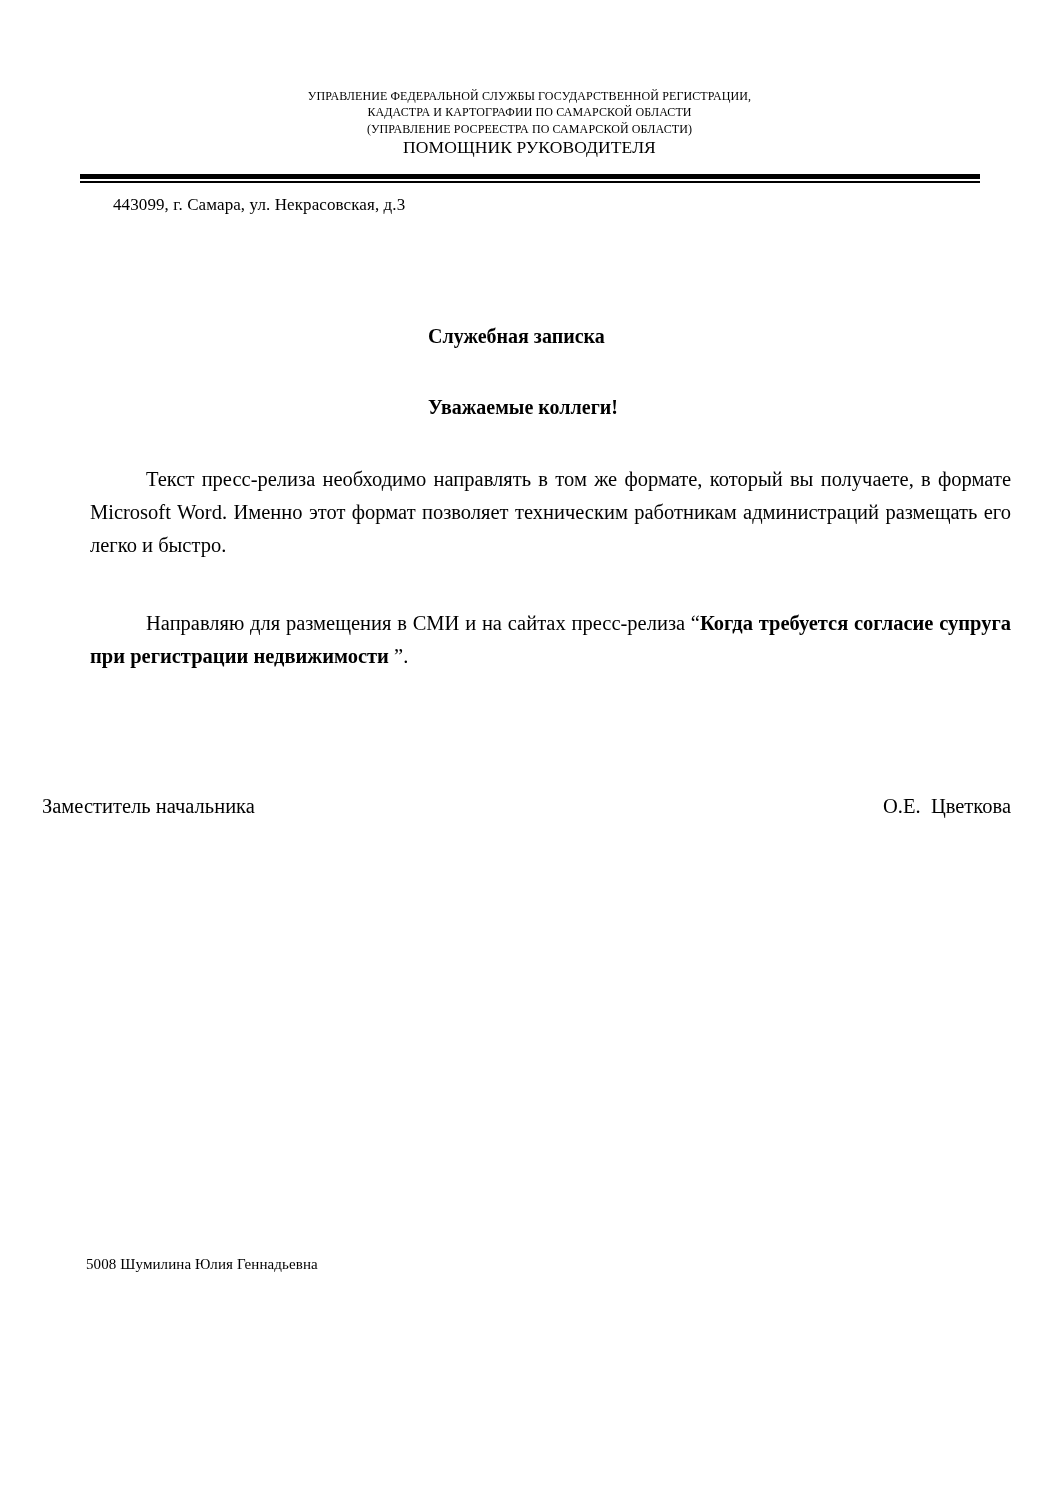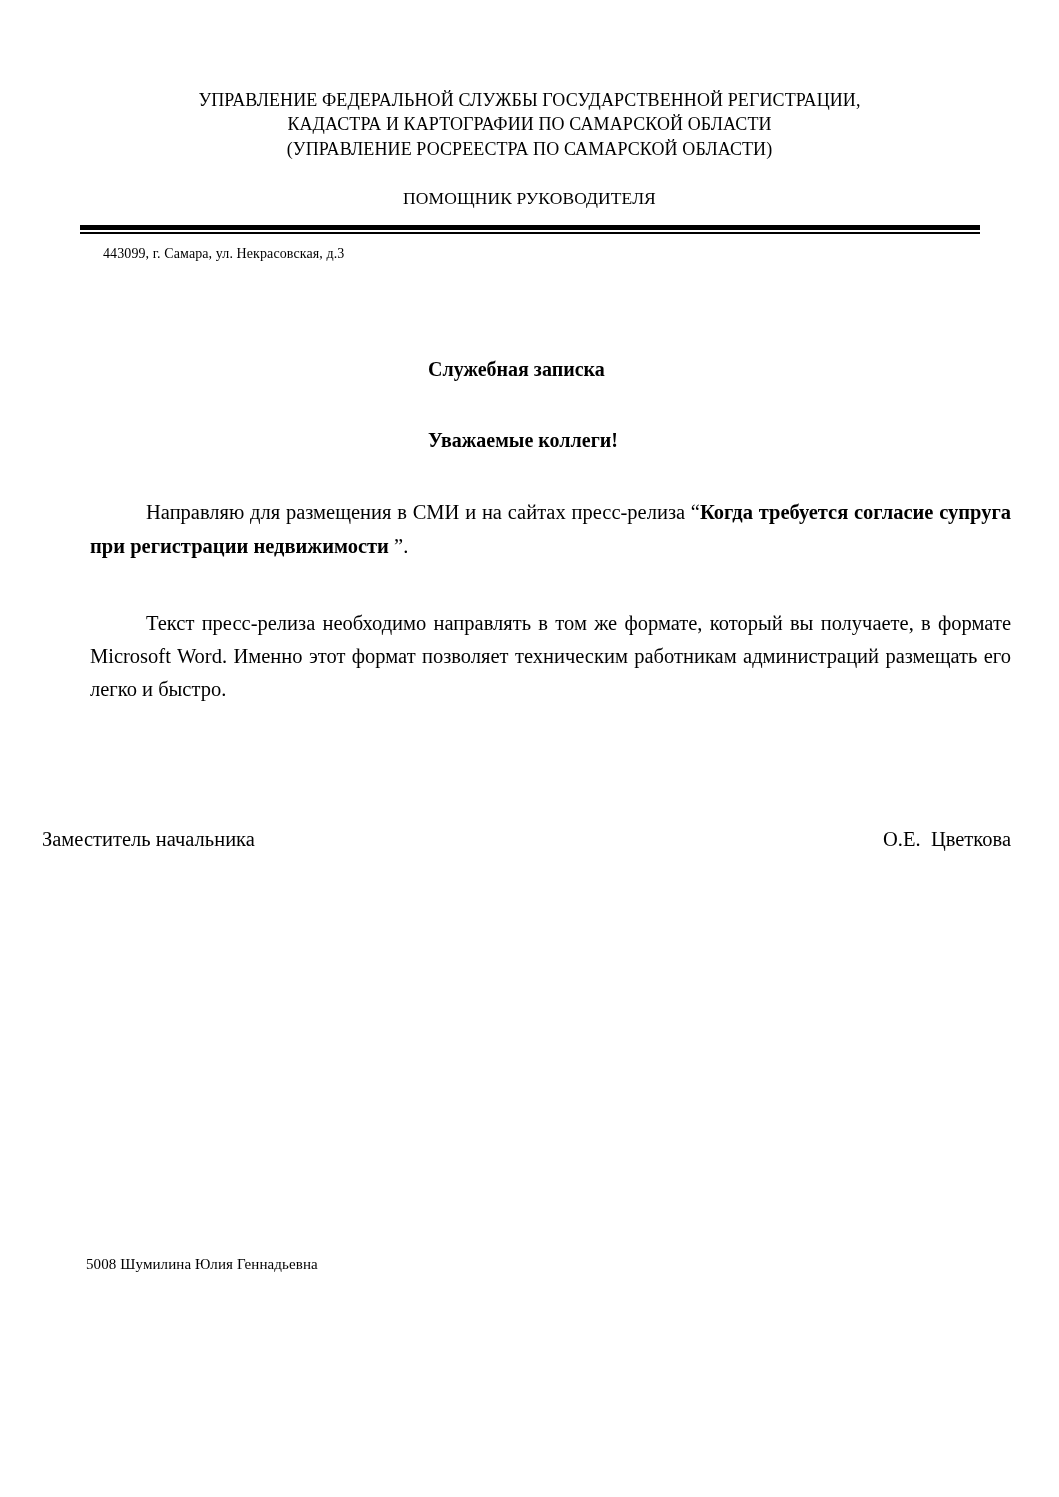--- a/index.html
+++ b/index.html
@@ -20,30 +20,29 @@
     width: 1059px;
     height: 1497px;
     padding: 0;
     box-sizing: border-box;
   }
 
   
   .letterhead {
     margin-top: 88px;
     text-align: center;
-    font-size: 18px;
+    font-size: 12px;
     line-height: 1.36;
     letter-spacing: 0.1px;
   }
   .letterhead .line {
     display: block;
     white-space: pre;
   }
   .subrole {
-    margin-top: 27px;
     text-align: center;
     font-size: 17.5px;
     letter-spacing: 0.1px;
   }
 
   
   .rule-wrap {
     margin: 16px auto 0 auto;
     width: 900px;
   }
@@ -61,36 +60,36 @@
   }
 
   
   .addr-row {
     position: relative;
     margin-top: 12px;
     height: 60px;
   }
   .address {
     position: absolute;
-    left: 103px;
+    left: 113px;
     top: 0;
-    font-size: 14px;
+    font-size: 17px;
     letter-spacing: 0.1px;
   }
   .addressee {
     position: absolute;
     right: 47px;
     top: 22px;
     font-size: 20px;
     white-space: nowrap;
   }
 
   
   .body-area {
-    margin-top: 52px;
+    margin-top: 70px;
     padding-left: 90px;
     padding-right: 48px;
   }
   .doc-title {
     font-weight: bold;
     font-size: 20px;
     margin-left: 338px;
   }
   .greeting {
     margin-top: 48px;
@@ -161,23 +160,23 @@
   <div class="addr-row">
     <div class="address">443099, г. Самара, ул. Некрасовская, д.3</div>
   </div>
 
   <div class="body-area">
 
     <div class="doc-title">Служебная записка</div>
 
     <div class="greeting">Уважаемые коллеги!</div>
 
+    <p class="para second">Текст пресс-релиза необходимо направлять в том же формате, который вы получаете, в формате Microsoft Word. Именно этот формат позволяет техническим работникам администраций размещать его легко и быстро.</p>
+
     <p class="para"><span>Направляю для размещения в СМИ и на сайтах пресс-релиза “</span><span class="b">Когда требуется согласие супруга при регистрации недвижимости</span><span> ”.</span></p>
-
-    <p class="para second">Текст пресс-релиза необходимо направлять в том же формате, который вы получаете, в формате Microsoft Word. Именно этот формат позволяет техническим работникам администраций размещать его легко и быстро.</p>
 
   </div>
 
   <div class="signature">
     <span class="sign-left">Заместитель начальника</span>
     <span class="sign-right">О.Е.  Цветкова</span>
   </div>
 
   <div class="executor">5008 Шумилина Юлия Геннадьевна</div>
 

